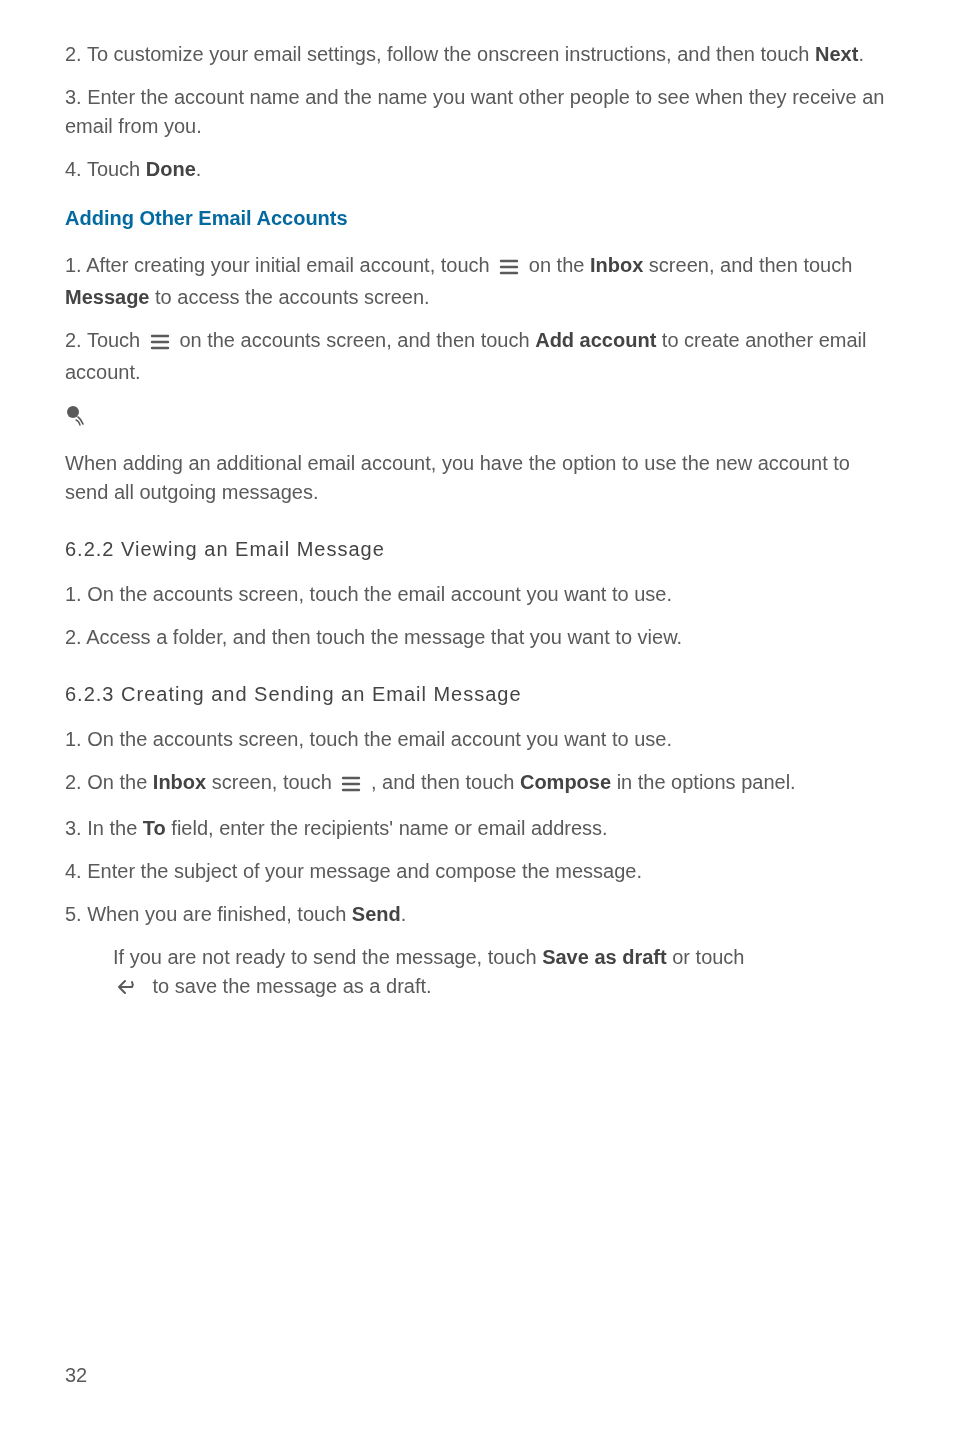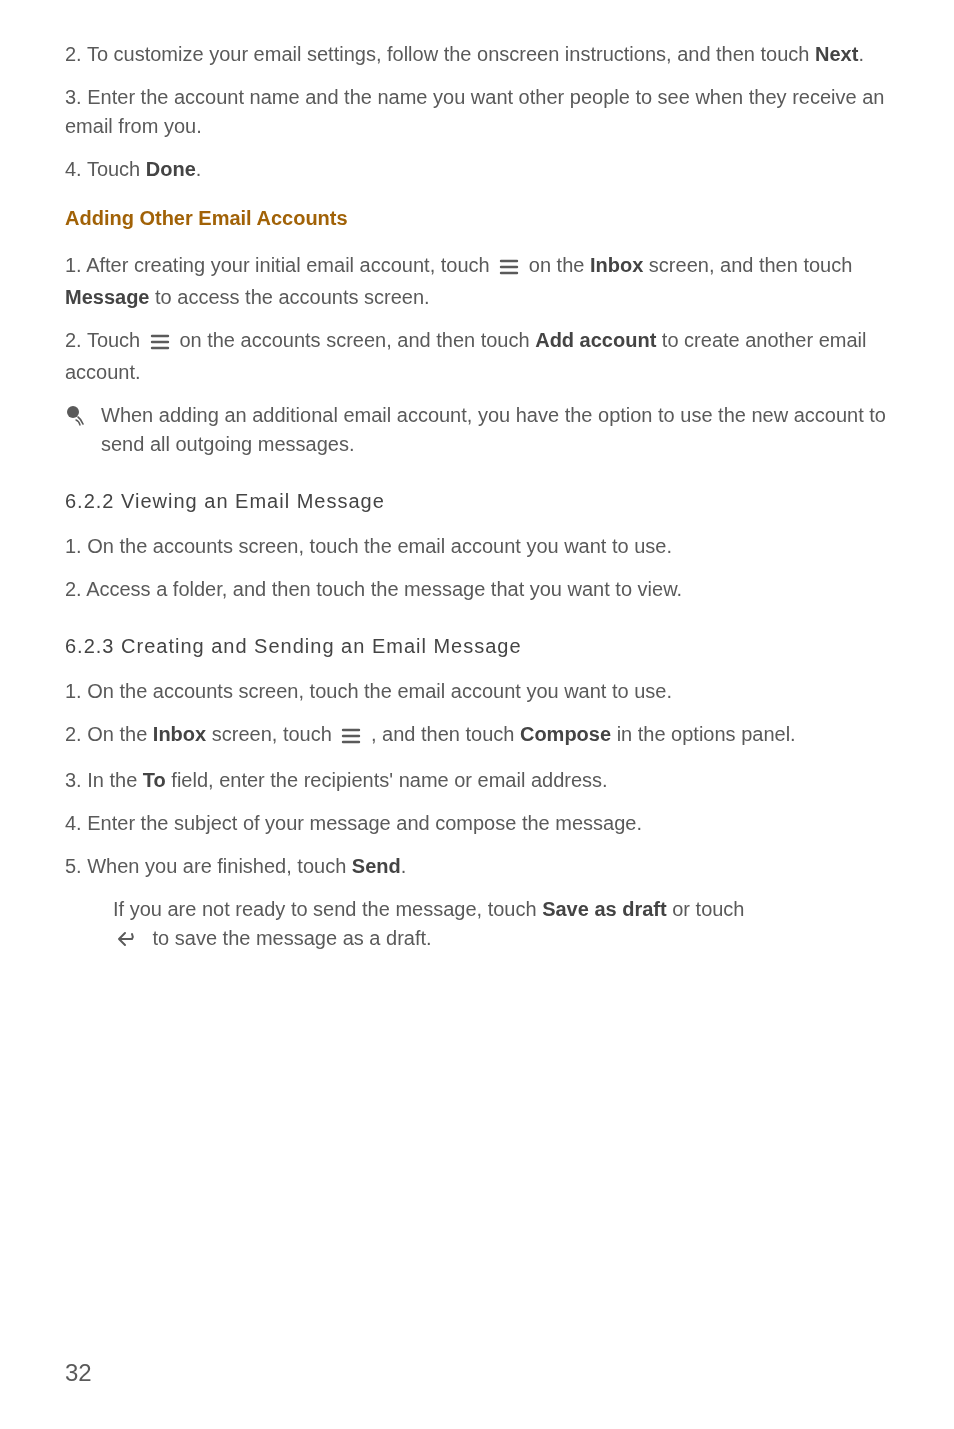--- a/index.html
+++ b/index.html
@@ -9,53 +9,54 @@
     color: #5a5a5a;
     background: #fff;
     padding: 40px 65px 40px 65px;
     position: relative;
   }
   .content { line-height: 1.45; }
   .li { margin-bottom: 14px; font-size: 20px; }
   .h4 {
     font-size: 20px;
     font-weight: bold;
-    color: #a16207;
+    color: #0369a1;
     margin-top: 20px;
     margin-bottom: 18px;
   }
   .h2 {
     font-size: 20px;
     color: #444;
     letter-spacing: 1px;
     margin-top: 28px;
     margin-bottom: 16px;
     font-weight: normal;
   }
   .note-row {
     display: flex;
     align-items: flex-start;
     gap: 14px;
     margin-top: 14px;
     margin-bottom: 18px;
     font-size: 20px;
+    flex-direction: column;
   }
   .note-icon { flex: 0 0 auto; margin-top: 4px; }
   .bold { font-weight: bold; color: #444; text-align: right; }
   .icon-inline {
     display: inline-block;
     vertical-align: -3px;
     margin: 0 4px;
   }
   .sub { margin-left: 48px; margin-top: 10px; margin-bottom: 14px; font-size: 20px; }
   .pagenum {
     position: absolute;
     left: 65px;
     bottom: 42px;
-    font-size: 24px;
+    font-size: 20px;
     color: #5a5a5a;
   }
 </style>
 </head>
 <body>
 
 <div class="content">
 
   <div class="li">
     <span>2. To customize your email settings, follow the onscreen instructions, and then touch </span><span class="bold">Next</span><span>.</span>

